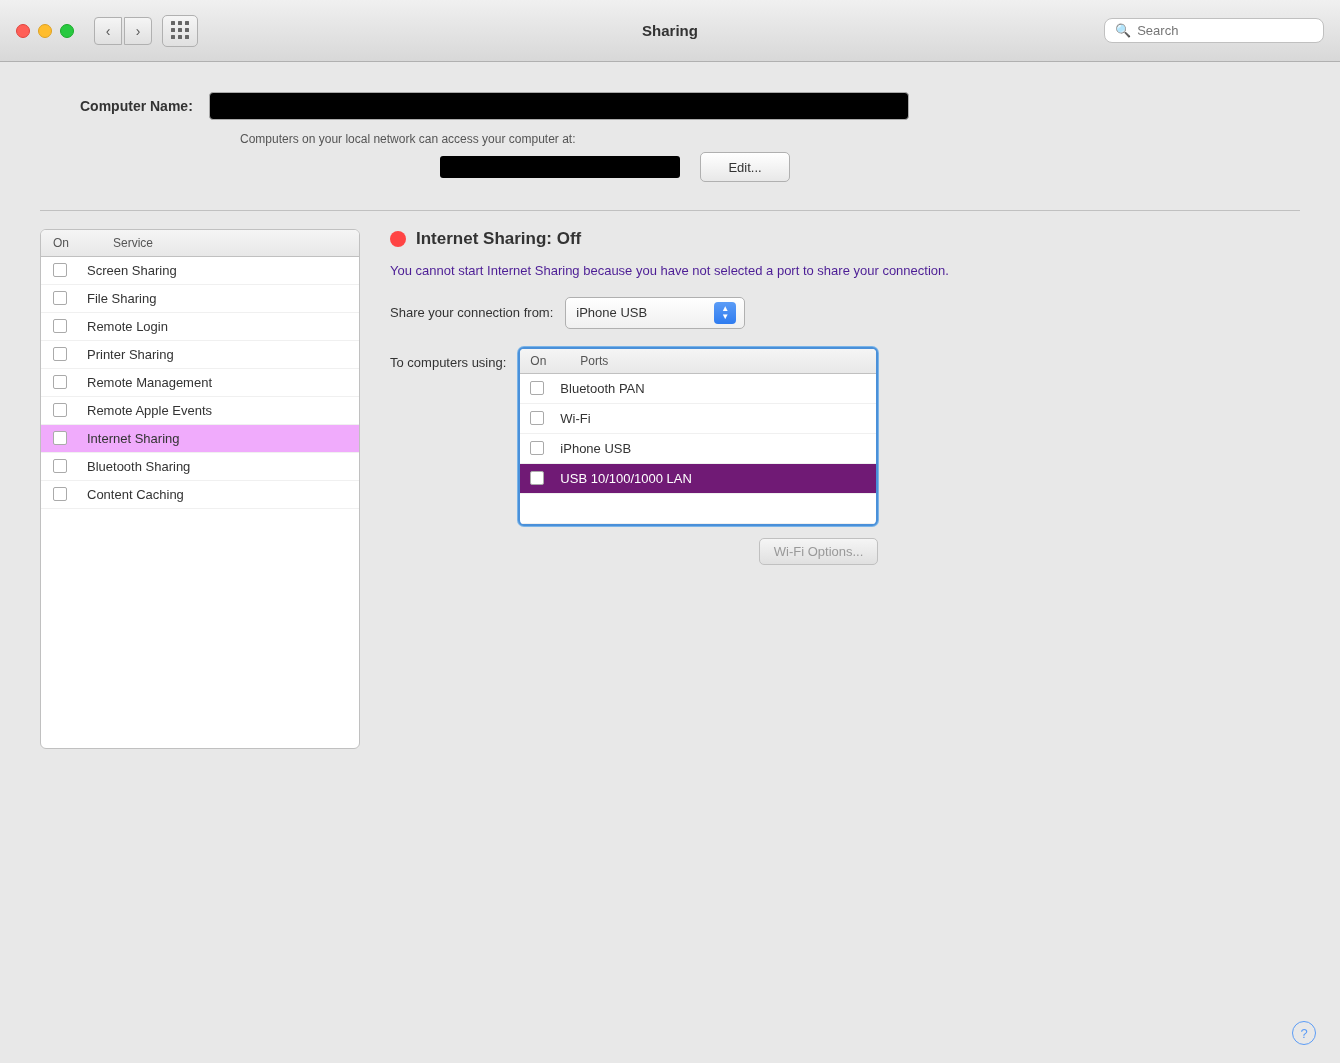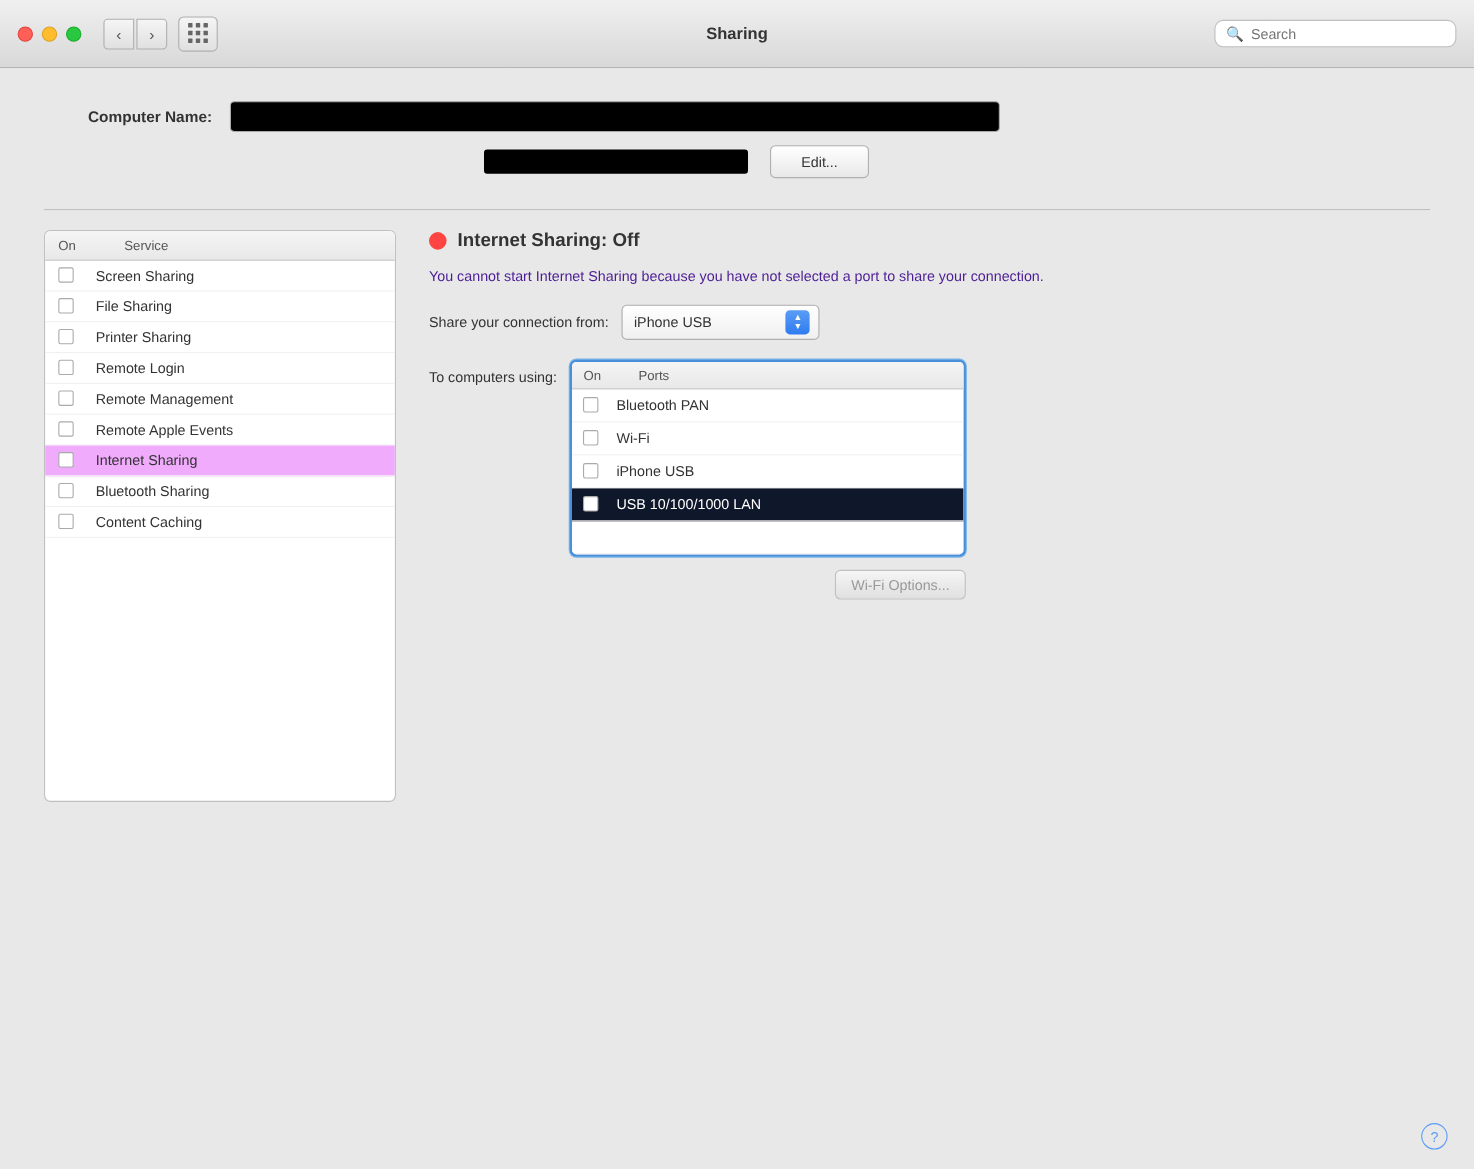--- a/index.html
+++ b/index.html
@@ -365,21 +365,21 @@
       font-weight: 500;
     }
     .port-row {
       display: flex;
       align-items: center;
       padding: 6px 10px;
       border-bottom: 1px solid #f0f0f0;
       min-height: 30px;
     }
     .port-row.selected-row {
-      background: #0f172a;
+      background: #701a75;
     }
     .port-row.selected-row .port-name {
       color: #fff;
     }
     .port-checkbox {
       width: 14px;
       height: 14px;
       border: 1px solid #aaa;
       border-radius: 2px;
       background: #fff;
@@ -467,20 +467,23 @@
   </div>
 </div>
 
 <div class="main-content">
 
   <div class="top-info-section">
     <div class="computer-name-row">
       <span class="computer-name-label">Computer Name:</span>
       <div class="computer-name-input"></div>
     </div>
+    <div style="padding-left: 200px; font-size: 12px; color: #555; margin-bottom: 6px;">
+      <span>Computers on your local network can access your computer at:</span>
+    </div>
     <div style="display: flex; align-items: flex-start; padding-left: 200px; justify-content: flex-start;">
       <div class="network-address"></div>
       <button class="edit-btn-absolute" style="position: static; margin-left: 20px;">
         <span>Edit...</span>
       </button>
     </div>
   </div>
 
   <div class="divider"></div>
 
@@ -496,25 +499,25 @@
           <div class="service-row">
             <div class="service-checkbox"></div>
             <span class="service-name">Screen Sharing</span>
           </div>
           <div class="service-row">
             <div class="service-checkbox"></div>
             <span class="service-name">File Sharing</span>
           </div>
           <div class="service-row">
             <div class="service-checkbox"></div>
+            <span class="service-name">Remote Login</span>
+          </div>
+          <div class="service-row">
+            <div class="service-checkbox"></div>
             <span class="service-name">Printer Sharing</span>
-          </div>
-          <div class="service-row">
-            <div class="service-checkbox"></div>
-            <span class="service-name">Remote Login</span>
           </div>
           <div class="service-row">
             <div class="service-checkbox"></div>
             <span class="service-name">Remote Management</span>
           </div>
           <div class="service-row">
             <div class="service-checkbox"></div>
             <span class="service-name">Remote Apple Events</span>
           </div>
           <div class="service-row selected">

